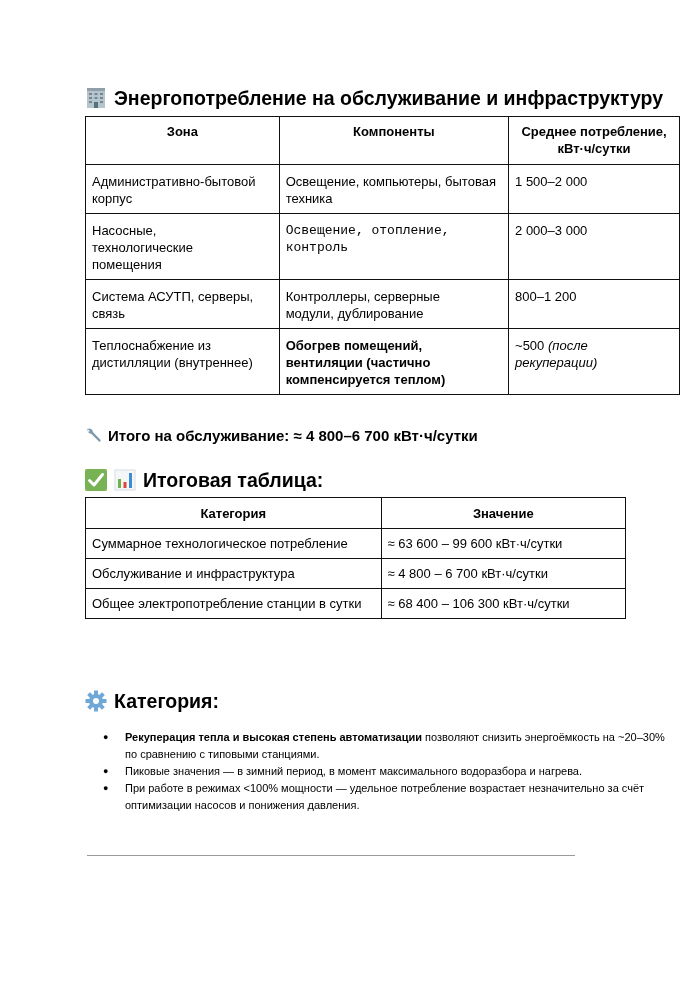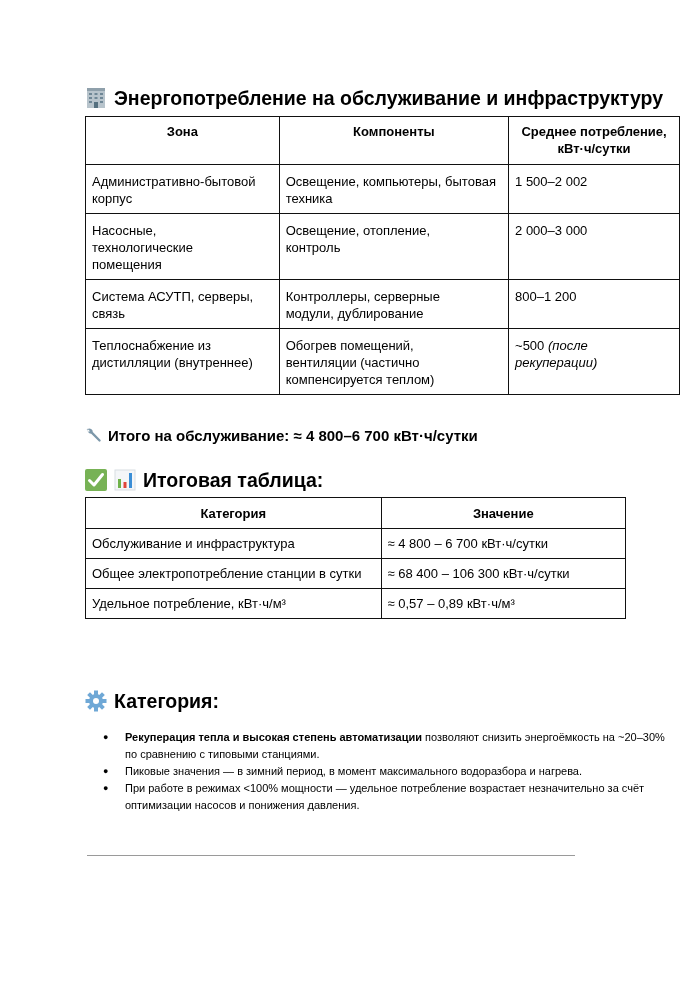--- a/index.html
+++ b/index.html
@@ -82,35 +82,35 @@
     <tr>
       <th>Зона</th>
       <th>Компоненты</th>
       <th>Среднее потребление, кВт·ч/сутки</th>
     </tr>
   </thead>
   <tbody>
     <tr class="r1">
       <td>Административно-бытовой корпус</td>
       <td>Освещение, компьютеры, бытовая техника</td>
-      <td>1 500–2 002</td>
+      <td>1 500–2 000</td>
     </tr>
     <tr class="r2">
       <td style="padding-right:40px;">Насосные, технологические помещения</td>
-      <td style="padding-right:50px;">Освещение, отопление, контроль</td>
+      <td style="padding-right:50px;font-family:Liberation Mono, monospace;">Освещение, отопление, контроль</td>
       <td>2 000–3 000</td>
     </tr>
     <tr class="r3">
       <td>Система АСУТП, серверы, связь</td>
       <td style="padding-right:40px;">Контроллеры, серверные модули, дублирование</td>
       <td>800–1 200</td>
     </tr>
     <tr class="r4">
       <td style="padding-right:10px;">Теплоснабжение из дистилляции (внутреннее)</td>
-      <td style="padding-right:48px;">Обогрев помещений, вентиляции (частично компенсируется теплом)</td>
+      <td style="padding-right:48px;font-weight:bold;">Обогрев помещений, вентиляции (частично компенсируется теплом)</td>
       <td style="padding-right:30px;"><span>~500</span> <em>(после рекуперации)</em></td>
     </tr>
   </tbody>
 </table>
 
 <div class="summary-line">
   <span class="emoji">
     <svg width="17" height="17" viewBox="0 0 17 17">
       <path d="M3 1.5 a3.5 3.5 0 0 0 3.2 5.2 L14 14.5 a1.2 1.2 0 0 0 1.6-1.6 L7.8 5.1 A3.5 3.5 0 0 0 2.6 1.9 L4.8 4.1 L3.9 5 L1.7 2.8 Z" fill="#7d98aa"></path>
     </svg>
@@ -139,30 +139,30 @@
       <col class="c2">
     </colgroup>
   <thead>
     <tr>
       <th>Категория</th>
       <th>Значение</th>
     </tr>
   </thead>
   <tbody>
     <tr>
+      <td>Суммарное технологическое потребление</td>
+      <td>≈ 63 600 – 99 600 кВт·ч/сутки</td>
+    </tr>
+    <tr>
       <td>Обслуживание и инфраструктура</td>
       <td>≈ 4 800 – 6 700 кВт·ч/сутки</td>
     </tr>
     <tr>
       <td>Общее электропотребление станции в сутки</td>
       <td>≈ 68 400 – 106 300 кВт·ч/сутки</td>
-    </tr>
-    <tr>
-      <td>Удельное потребление, кВт·ч/м³</td>
-      <td>≈ 0,57 – 0,89 кВт·ч/м³</td>
     </tr>
   </tbody>
 </table>
 
 <div class="h2" style="top:689px;">
   <span class="emoji">
     <svg width="22" height="22" viewBox="0 0 22 22">
       <g fill="#6fa8d6">
         <circle cx="11" cy="11" r="7"></circle>
         <rect x="9" y="0.5" width="4" height="5"></rect>

